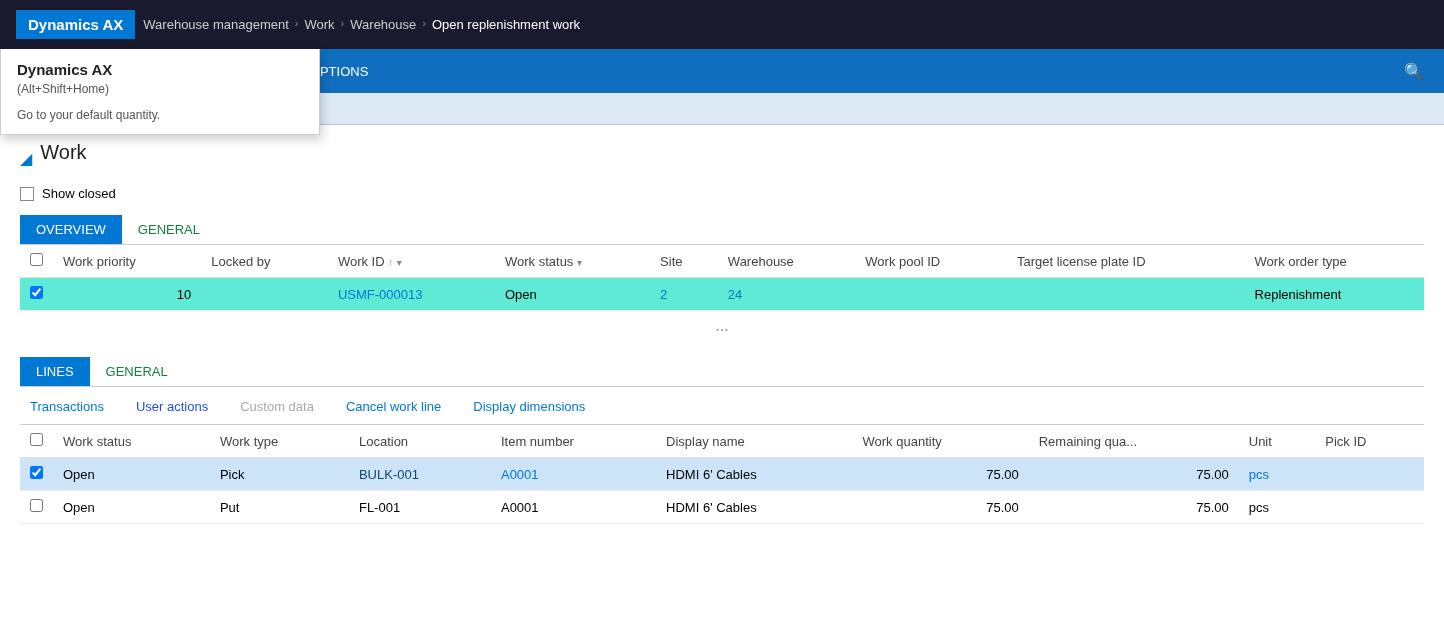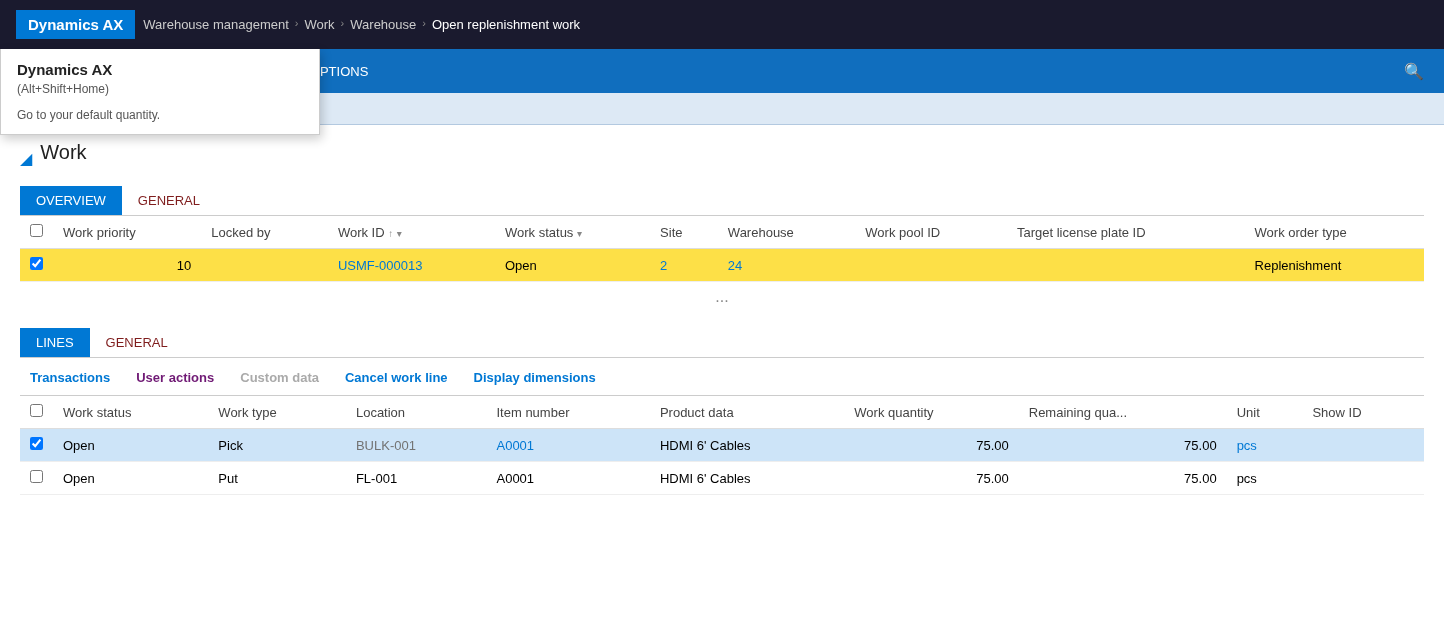--- a/index.html
+++ b/index.html
@@ -149,21 +149,21 @@
       align-items: flex-start;
       border-bottom: 1px solid #ccc;
       margin-bottom: 0;
     }
     .tab-btn {
       padding: 7px 16px;
       font-size: 13px;
       cursor: pointer;
       border: none;
       background: transparent;
-      color: #7f1d1d;
+      color: #15803d;
       font-weight: 500;
     }
     .tab-btn.active {
       background: #0078d4;
       color: #fff;
     }
 
     
     .data-table {
       width: 100%;
@@ -178,21 +178,21 @@
       border-bottom: 1px solid #ddd;
       white-space: nowrap;
       cursor: pointer;
       user-select: none;
     }
     .data-table td {
       padding: 8px 10px;
       border-bottom: 1px solid #eee;
       white-space: nowrap;
     }
-    .data-table tr.selected td { background: #fde047; }
+    .data-table tr.selected td { background: #5eead4; }
     .data-table a { color: #0078d4; text-decoration: none; }
     .check-col { width: 24px; text-align: center; }
     .sort-icon { font-size: 10px; color: #888; }
 
     
     .filter-icon-main {
       color: #0078d4;
       font-size: 16px;
       cursor: pointer;
       margin-right: 8px;
@@ -210,24 +210,23 @@
     .lines-section { margin-top: 16px; }
     .lines-tabs-row {
       display: flex;
       align-items: flex-start;
       border-bottom: 1px solid #ccc;
       margin-bottom: 0;
     }
     .lines-actions {
       display: flex;
       align-items: center;
-      gap: 6px;
+      gap: 12px;
       padding: 8px 0 6px 0;
       border-bottom: 1px solid #ccc;
-      font-weight: bold;
     }
     .lines-action-link {
       color: #0078d4;
       cursor: pointer;
       font-size: 13px;
       padding: 4px 10px;
       text-decoration: none;
     }
     .lines-action-disabled {
       color: #aaa;
@@ -299,20 +298,24 @@
   <span>Click the edit button to make changes.</span>
 </div>
 
 <div class="main-content">
 
   <div style="display:flex; align-items:center; margin-bottom:10px;">
     <span class="filter-icon-main" style="color:#0078d4; font-size:16px; margin-right:8px;">◢</span>
     <h1 class="page-title">Work</h1>
   </div>
 
+  <div class="show-closed-row">
+    <div class="show-closed-checkbox"></div>
+    <span>Show closed</span>
+  </div>
 
   <div class="tabs-row">
     <button class="tab-btn active">OVERVIEW</button>
     <button class="tab-btn">GENERAL</button>
   </div>
 
   <div style="overflow-x:auto; margin-bottom:0;">
     <table class="data-table">
       <thead>
         <tr>
@@ -374,53 +377,53 @@
 
   <div class="lines-section">
 
     <div class="lines-tabs-row">
       <button class="tab-btn active">LINES</button>
       <button class="tab-btn">GENERAL</button>
     </div>
 
     <div class="lines-actions">
       <a class="lines-action-link" style="color: rgb(0, 120, 212); cursor: pointer; text-decoration: none;">Transactions</a>
-      <a class="lines-action-link" style="color: #701a75; cursor: pointer; text-decoration: none;">User actions</a>
+      <a class="lines-action-link" style="color: #1d4ed8; cursor: pointer; text-decoration: none;">User actions</a>
       <span class="lines-action-disabled">Custom data</span>
       <a class="lines-action-link" style="color: rgb(0, 120, 212); cursor: pointer; text-decoration: none;">Cancel work line</a>
       <a class="lines-action-link" style="color: rgb(0, 120, 212); cursor: pointer; text-decoration: none;">Display dimensions</a>
     </div>
 
     <div style="overflow-x:auto;">
       <table class="lines-table">
         <thead>
           <tr>
             <th class="check-col">
               <input type="checkbox" style="">
             </th>
             <th>Work status</th>
             <th>Work type</th>
             <th>Location</th>
             <th>Item number</th>
-            <th>Product data</th>
+            <th>Display name</th>
             <th class="align-right">Work quantity</th>
             <th class="align-right">Remaining qua...</th>
             <th>Unit</th>
-            <th>Show ID</th>
+            <th>Pick ID</th>
           </tr>
         </thead>
         <tbody>
 
           <tr class="selected">
             <td class="check-col">
               <input type="checkbox" checked="" style="">
             </td>
             <td>Open</td>
             <td>Pick</td>
-            <td><a style="color: #737373; cursor: pointer; text-decoration: none;">BULK-001</a></td>
+            <td><a style="color: #0c4a6e; cursor: pointer; text-decoration: none;">BULK-001</a></td>
             <td><a style="color: rgb(0, 120, 212); cursor: pointer; text-decoration: none;">A0001</a></td>
             <td>HDMI 6' Cables</td>
             <td class="align-right">75.00</td>
             <td class="align-right">75.00</td>
             <td><a class="unit-link" style="color: rgb(0, 120, 212); cursor: pointer; text-decoration: none;">pcs</a></td>
             <td></td>
           </tr>
 
           <tr>
             <td class="check-col">

